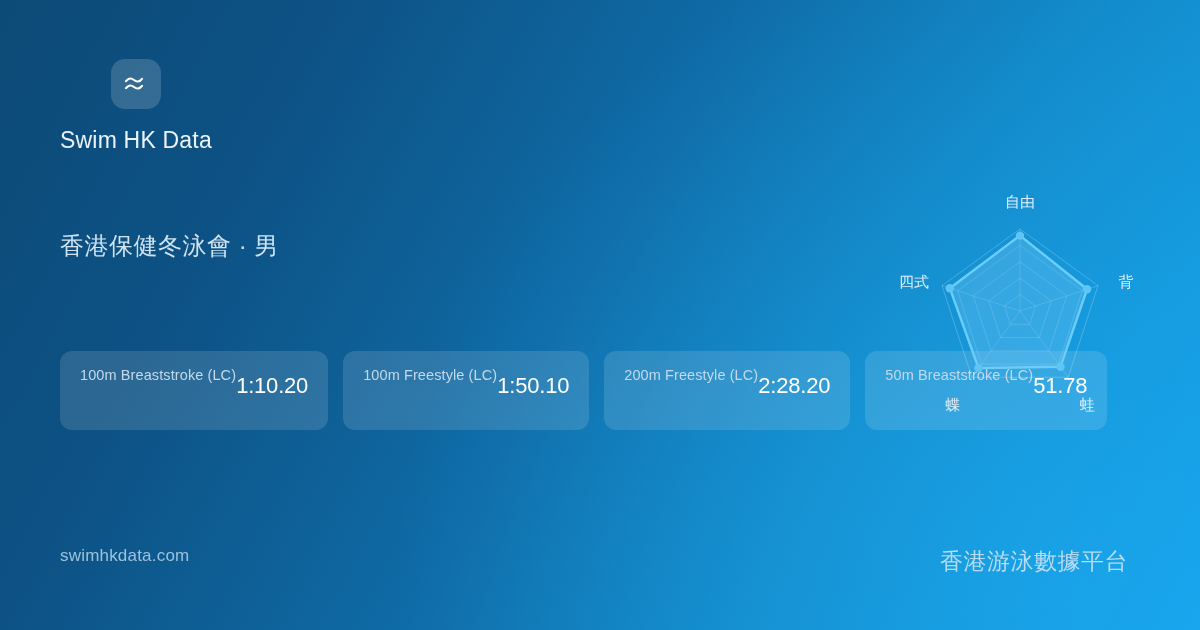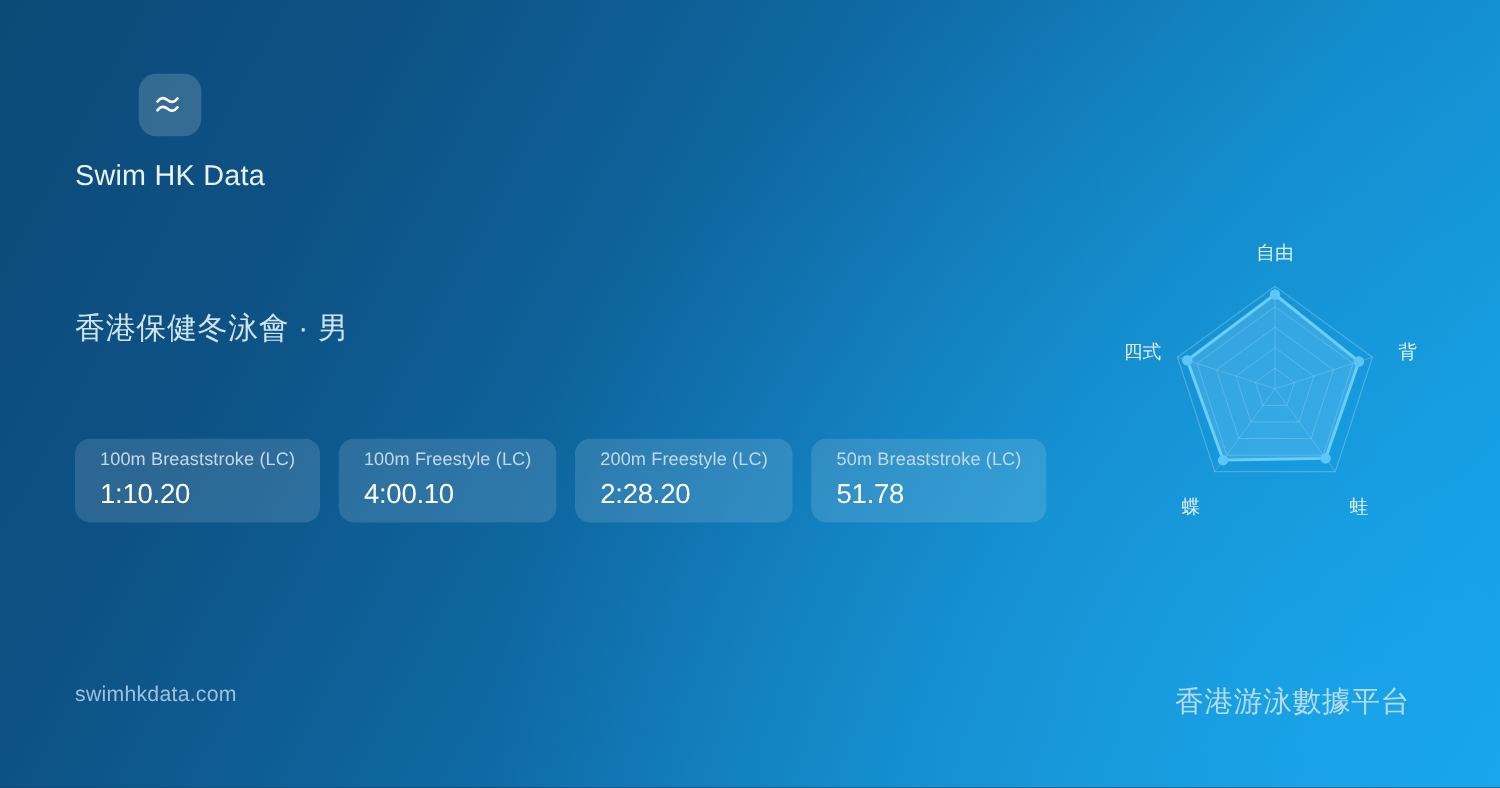--- a/index.html
+++ b/index.html
@@ -59,44 +59,43 @@
   }
   .athlete-name {
     font-size: 61px;
     line-height: 1.08;
     color: #ffffff;
     font-weight: 400;
     letter-spacing: -0.5px;
     white-space: nowrap;
   }
   .athlete-meta {
-    margin-top: 30px;
+    margin-top: 14px;
     font-size: 24px;
     color: #cfe3f2;
     font-weight: 400;
     letter-spacing: 0.5px;
     white-space: nowrap;
   }
 
   
   .stats {
     position: absolute;
     left: 60px;
     top: 351px;
     display: flex;
     gap: 15px;
   }
   .stat-card {
     background: rgba(255,255,255,0.13);
     border-radius: 12px;
     padding: 16px 20px 18px 20px;
     min-width: 150px;
-    height: 67px;
-    display: flex;
-    flex-direction: column;
+    height: 79px;
+    display: flex;
     justify-content: center;
   }
   .stat-label {
     font-size: 14.5px;
     color: #c2d9ec;
     white-space: nowrap;
     letter-spacing: 0.1px;
   }
   .stat-value {
     margin-top: 6px;
@@ -171,21 +170,21 @@
     <div class="athlete-meta">香港保健冬泳會 · 男</div>
   </div>
 
   <div class="stats">
     <div class="stat-card">
       <div class="stat-label">100m Breaststroke (LC)</div>
       <div class="stat-value">1:10.20</div>
     </div>
     <div class="stat-card">
       <div class="stat-label">100m Freestyle (LC)</div>
-      <div class="stat-value">4:00.10</div>
+      <div class="stat-value">1:50.10</div>
     </div>
     <div class="stat-card">
       <div class="stat-label">200m Freestyle (LC)</div>
       <div class="stat-value">2:28.20</div>
     </div>
     <div class="stat-card">
       <div class="stat-label">50m Breaststroke (LC)</div>
       <div class="stat-value">51.78</div>
     </div>
   </div>

